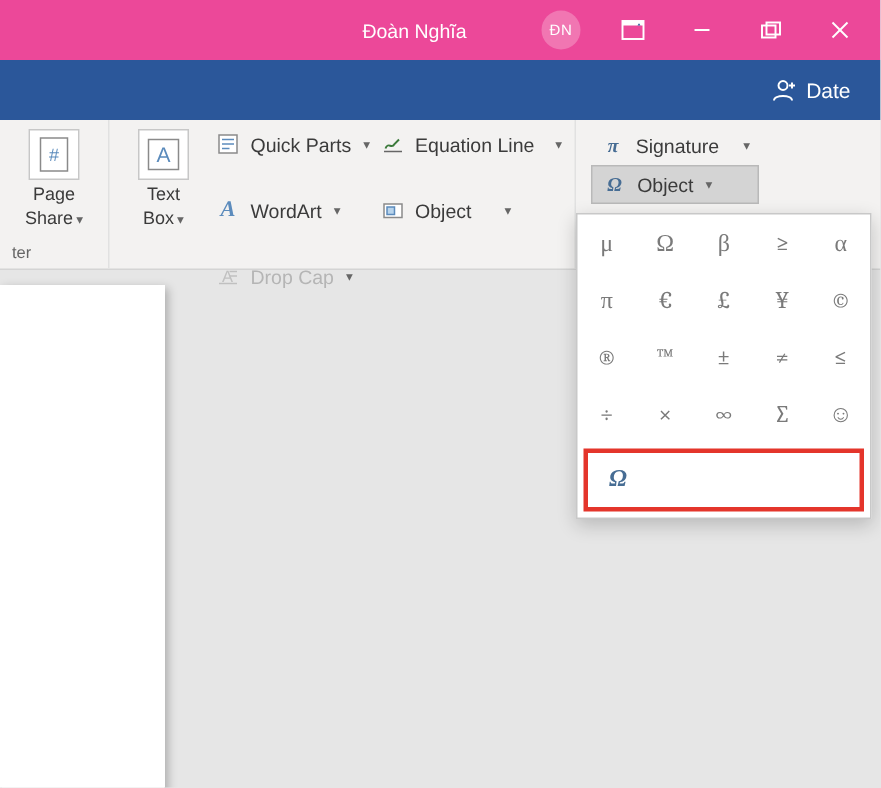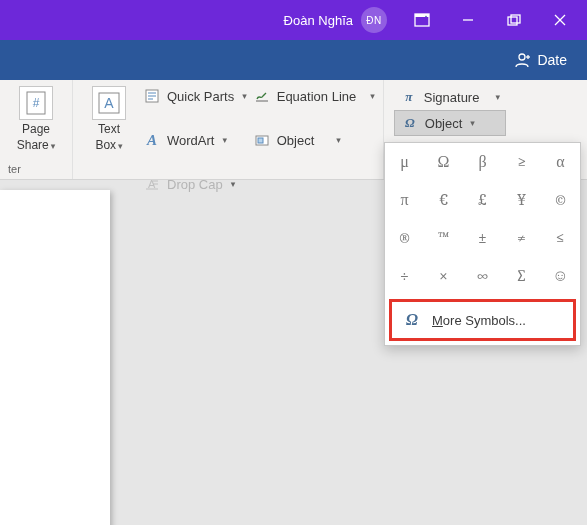--- a/index.html
+++ b/index.html
@@ -1,21 +1,21 @@
 <!DOCTYPE html>
 <html><head>
 <meta charset="utf-8">
 <style>
 * { box-sizing: border-box; margin: 0; padding: 0; font-family: "Segoe UI", -apple-system, sans-serif; }
 body { width: 587px; height: 525px; background: #e6e6e6; overflow: hidden; position: relative; }
 
 
-.titlebar { height: 40px; background: #6d28d9; display: flex; align-items: center; justify-content: flex-end; padding: 0 4px 0 0; color: #fff; font-size: 13px; }
+.titlebar { height: 40px; background: #ec4899; display: flex; align-items: center; justify-content: flex-end; padding: 0 4px 0 0; color: #fff; font-size: 13px; }
 .titlebar-user { display: flex; align-items: center; gap: 8px; margin-right: 12px; }
-.avatar { width: 26px; height: 26px; border-radius: 50%; background: rgba(255,255,255,0.25); display: flex; align-items: center; justify-content: center; font-size: 10px; letter-spacing: 0.5px; color:#fff; }
+.avatar { width: 26px; height: 26px; border-radius: 50%; background: rgba(255,255,255,0.25); display: flex; align-items: center; justify-content: center; font-size: 10px; letter-spacing: 0.5px; color:#fff;margin-left:42px; }
 .win-controls { display:flex; align-items:center; }
 .win-btn { width: 46px; height: 40px; display:flex; align-items:center; justify-content:center; color:#fff; }
 .win-btn svg, .win-btn span { pointer-events:none; }
 
 
 .sharebar { height: 40px; background: #2b579a; display:flex; align-items:center; justify-content:flex-end; padding-right: 20px; color:#fff; font-size:14px; }
 .share { display:flex; align-items:center; gap:6px; }
 
 
 .ribbon { background:#f3f2f1; height: 100px; display:flex; border-bottom:1px solid #d4d4d4; }
@@ -225,15 +225,14 @@
       <div class="sym-cell">≠</div>
       <div class="sym-cell">≤</div>
       <div class="sym-cell">÷</div>
       <div class="sym-cell">×</div>
       <div class="sym-cell">∞</div>
       <div class="sym-cell">∑</div>
       <div class="sym-cell">☺</div>
     </div>
   <div class="more-row">
     <span class="sym-ic" style="width:20px;height:20px;font-size:16px">Ω</span>
-    <span><span class="ul">M</span><span>ore Symbols...</span></span>
   </div>
 </div>
 
 </body></html>

